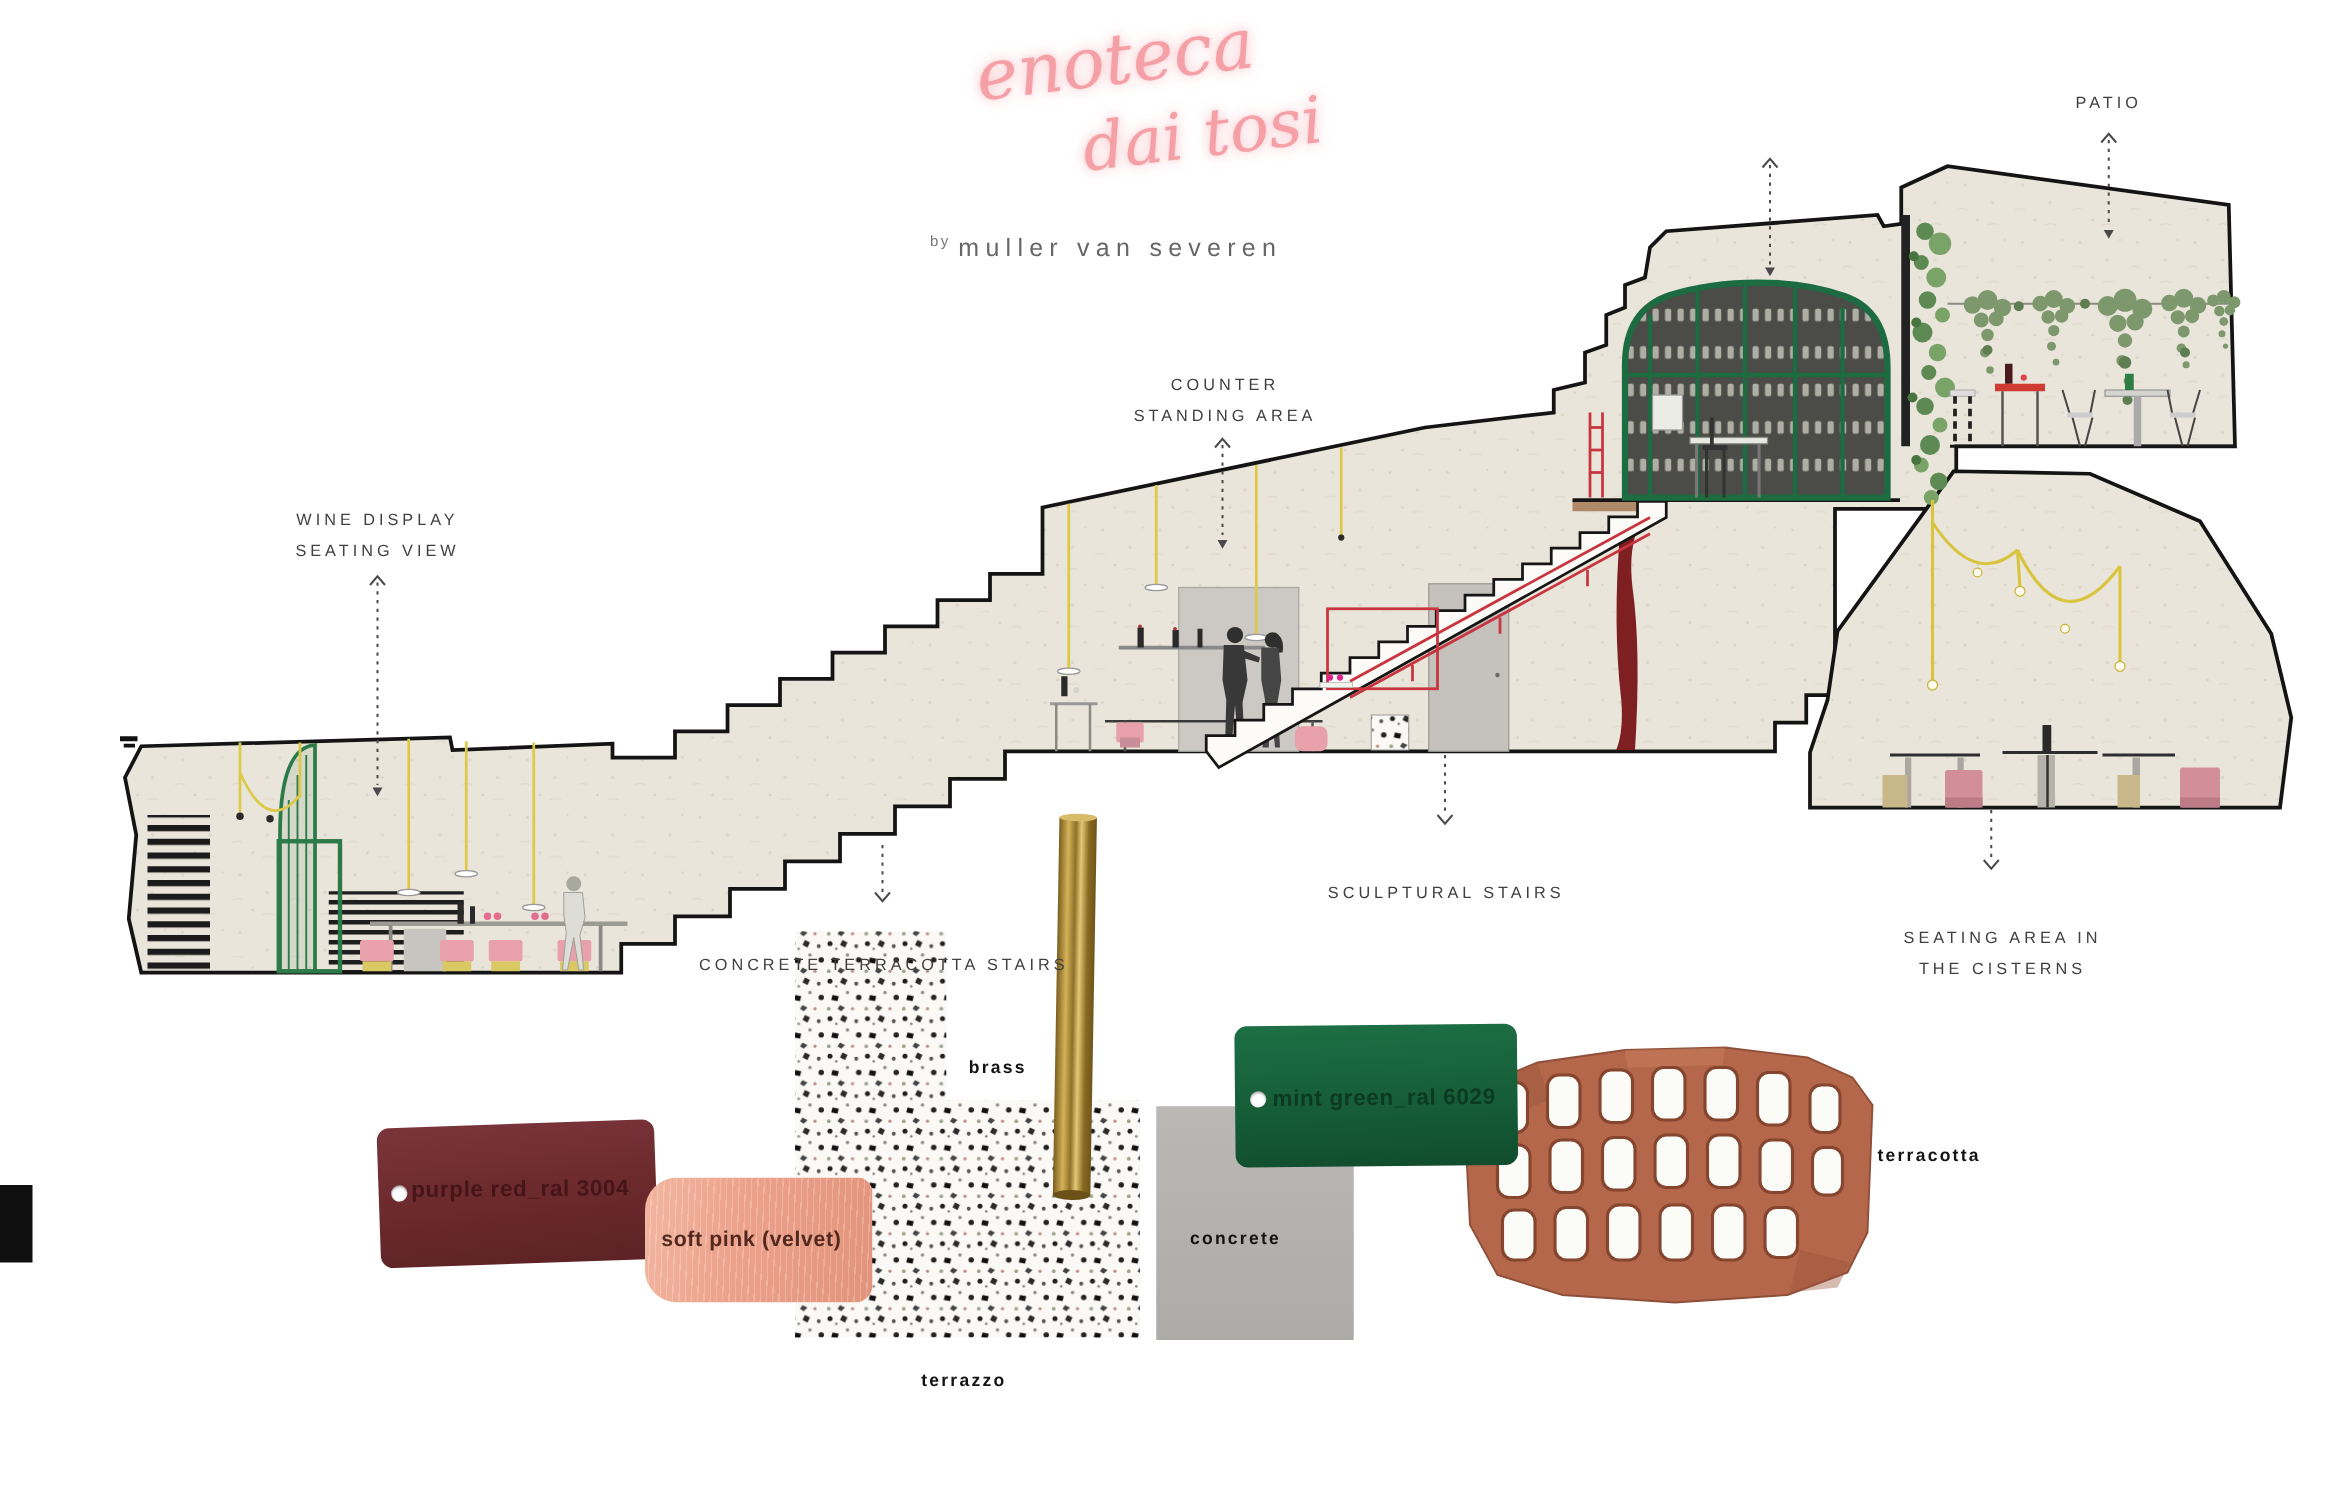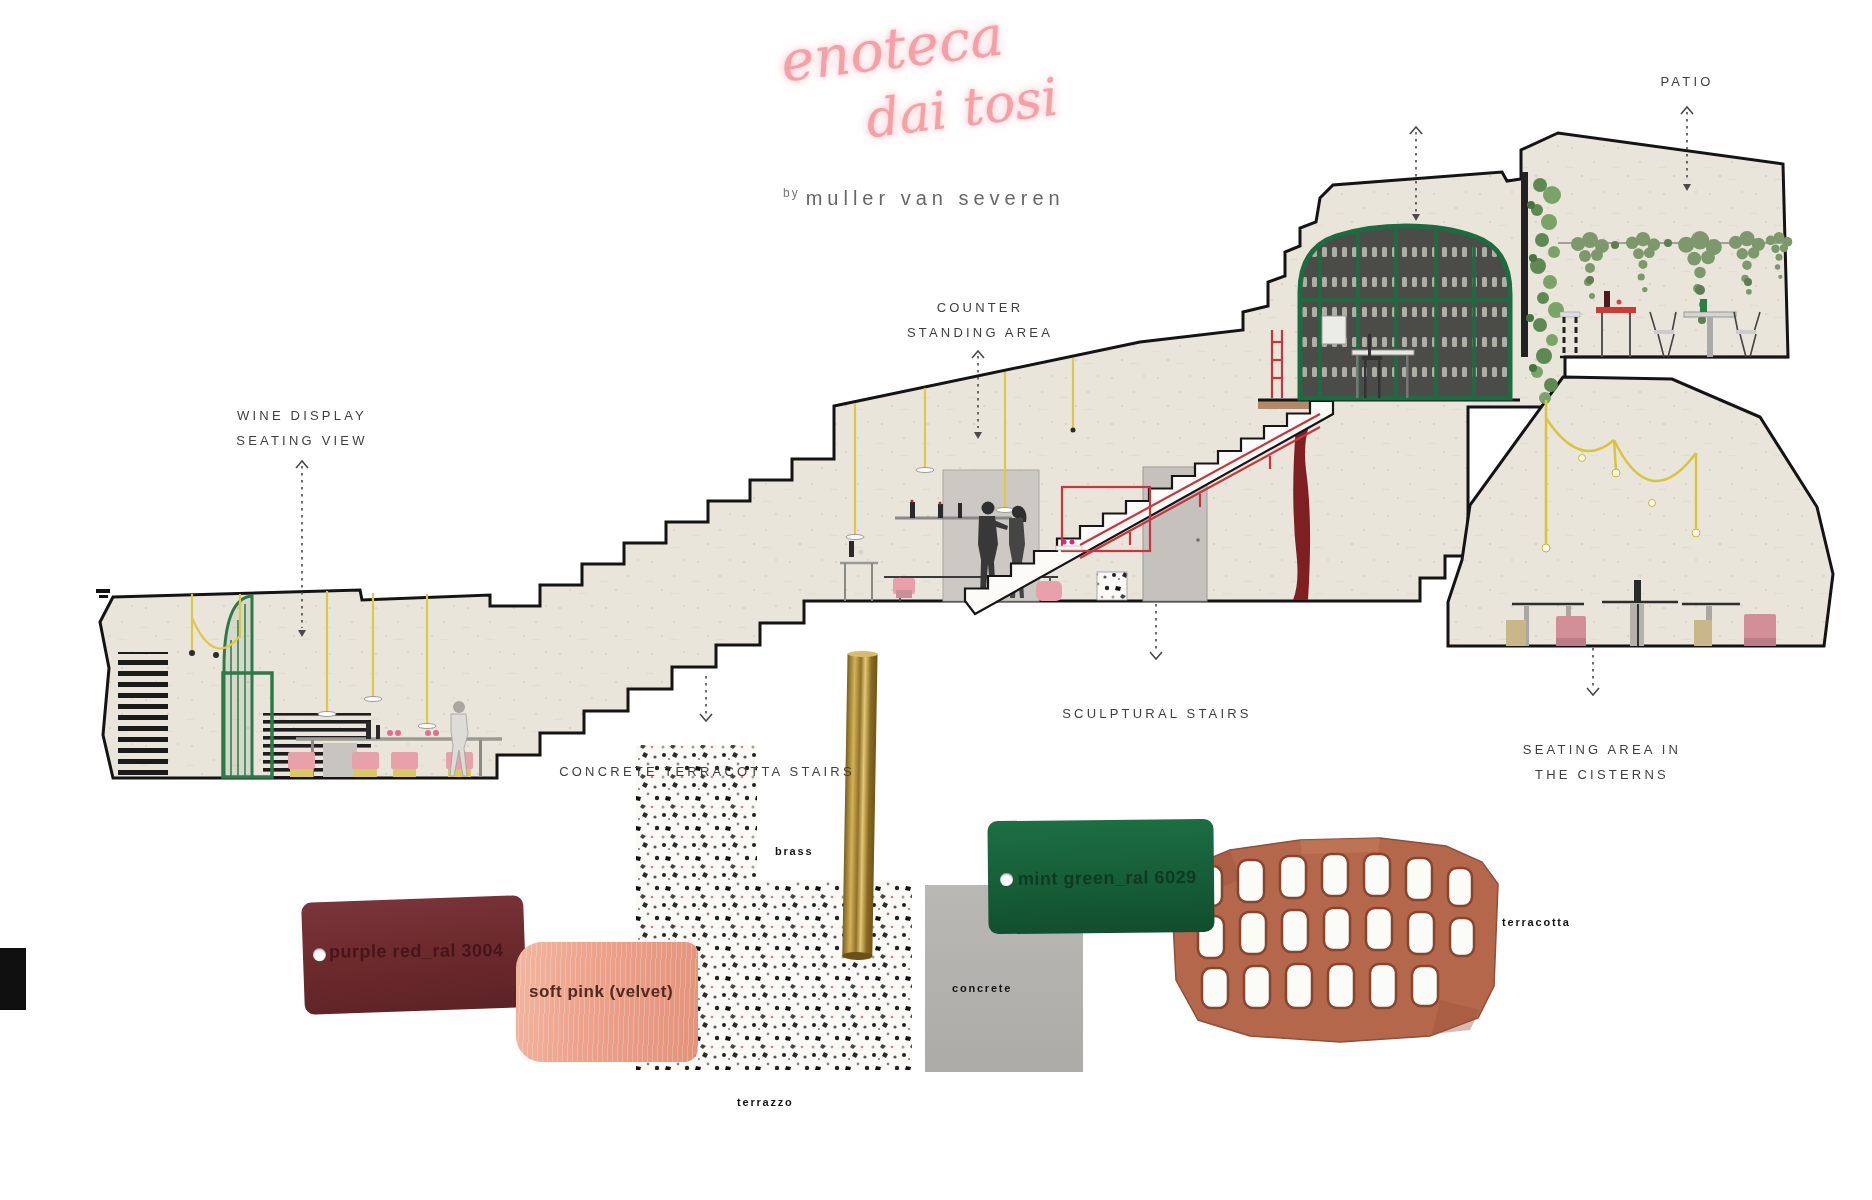--- a/index.html
+++ b/index.html
@@ -9,39 +9,39 @@
   
   .ann{position:absolute;transform:translateX(-50%);text-align:center;
        font:500 13px/1.9 "Liberation Sans",sans-serif;letter-spacing:3.2px;
        color:#3f3f3f;white-space:nowrap;}
   
   .title-line{position:absolute;width:300px;text-align:center;
        font-family:"DejaVu Serif",serif;font-style:italic;color:#f5a0a7;
        text-shadow:0 0 10px rgba(246,160,168,.75),0 0 2px rgba(255,210,214,.9);}
   #title1{left:742px;top:16px;font-size:56px;transform:rotate(-7deg);}
   #title2{left:812px;top:78px;font-size:52px;transform:rotate(-7deg);}
-  .byline{position:absolute;left:783px;top:186px;color:#666;
+  .byline{position:absolute;left:744px;top:186px;color:#666;
        font-size:20px;letter-spacing:5px;white-space:nowrap;text-align:right;}
   .byline .by{font-size:12px;vertical-align:8px;letter-spacing:2px;color:#777;margin-right:6px;}
   
-  .mat{position:absolute;font-weight:bold;font-size:11px;letter-spacing:1.8px;color:#131313;white-space:nowrap;}
+  .mat{position:absolute;font-weight:bold;font-size:14px;letter-spacing:1.8px;color:#131313;white-space:nowrap;}
   
   .card{position:absolute;border-radius:10px;}
   #card-red{left:303px;top:899px;width:222px;height:112px;transform:rotate(-2deg);
        background:linear-gradient(175deg,#7a353b 0%,#6e2b2e 45%,#5c2225 100%);}
   #card-green{left:988px;top:820px;width:226px;height:113px;transform:rotate(-.6deg);
        background:linear-gradient(178deg,#1d6f44 0%,#155c37 60%,#114d2e 100%);}
   .hole{position:absolute;width:13px;height:13px;border-radius:50%;background:#fff;
        box-shadow:inset 0 1px 2px rgba(0,0,0,.45);}
   .card-label{position:absolute;font-weight:bold;font-size:18px;letter-spacing:.5px;white-space:nowrap;}
   #card-red .card-label{left:26px;top:42px;color:#451519;transform:rotate(1.5deg);}
   #card-green .card-label{left:30px;top:48px;color:#0c3a23;}
   #card-red .hole{left:10px;top:46px;}
   #card-green .hole{left:12px;top:52px;}
-  #velvet{position:absolute;left:516px;top:942px;width:182px;height:120px;
+  #velvet{position:absolute;left:516px;top:942px;width:182px;height:100px;
        border-radius:26px 12px 14px 26px;
        background:repeating-linear-gradient(92deg,rgba(255,255,255,.22) 0 1px,rgba(255,255,255,0) 1px 5px),
                   linear-gradient(100deg,#f2b6a0 0%,#eda28c 40%,#e2937b 100%);}
   #velvet .card-label{left:13px;top:40px;color:#53291d;font-size:17px;}
   #black-chip{position:absolute;left:0;top:948px;width:26px;height:62px;background:#0f0f0f;}
 </style>
 </head>
 <body>
 
 <div id="board">

